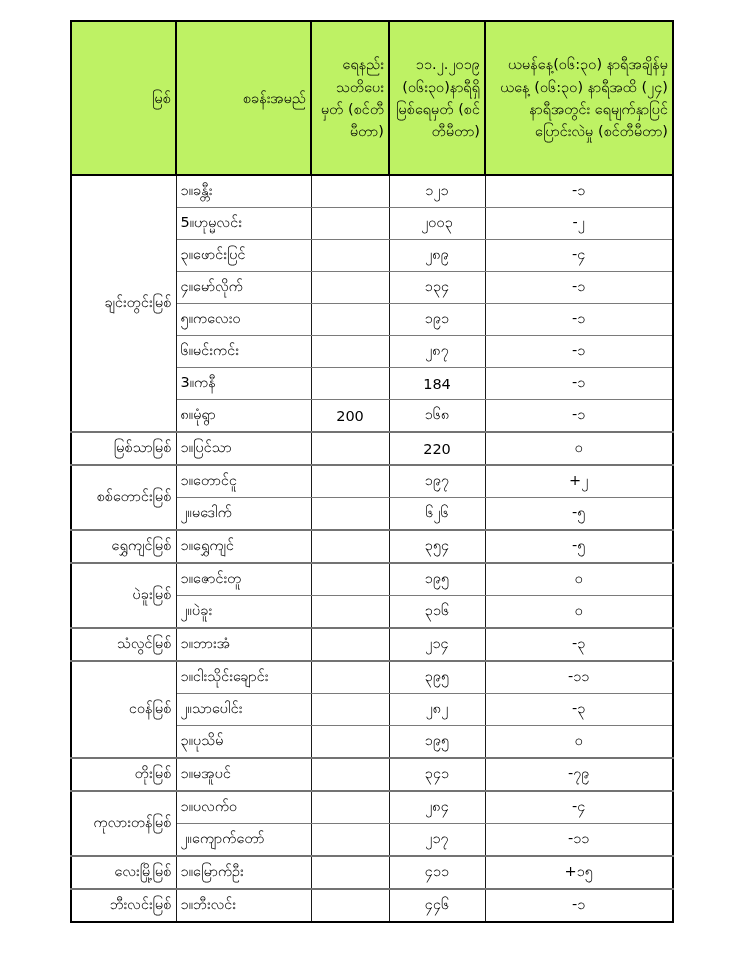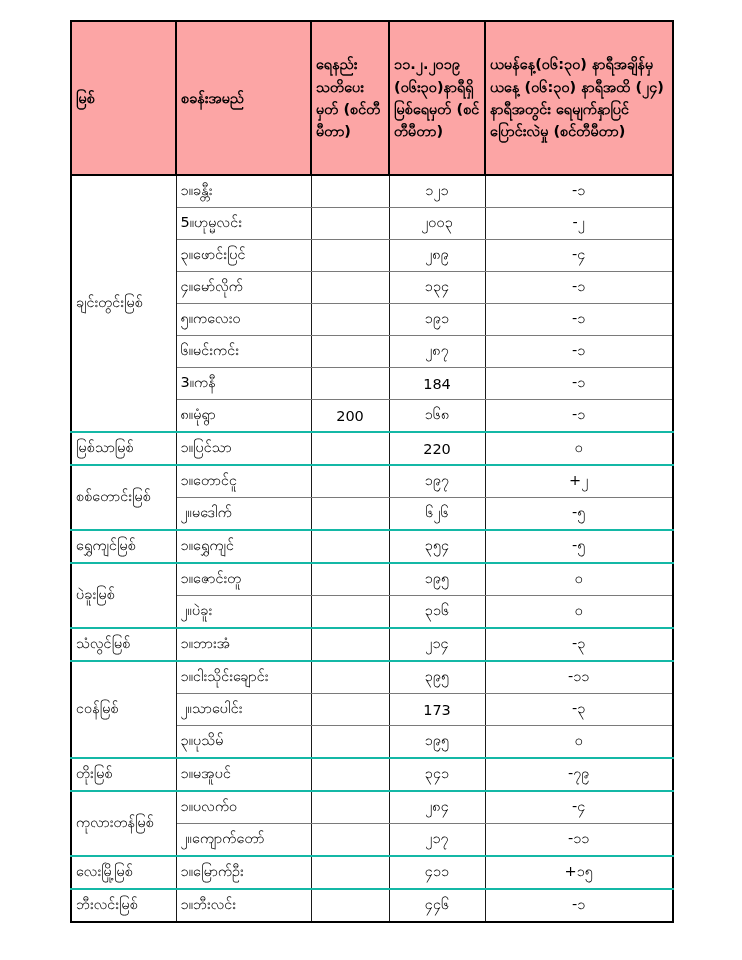--- a/index.html
+++ b/index.html
@@ -27,46 +27,46 @@
     border: 2px solid #000000;
   }
   table.river-table col.c-river   { width: 105px; }
   table.river-table col.c-station { width: 135px; }
   table.river-table col.c-warning { width: 78px;  }
   table.river-table col.c-level   { width: 96px;  }
   table.river-table col.c-change  { width: 188px; }
 
   table.river-table th {
     border: 2px solid #000000;
-    font-weight: bold;
+    font-weight: normal;
     font-size: 14.5px;
     line-height: 1.55;
-    text-align: left;
+    text-align: right;
     vertical-align: middle;
     padding: 6px 4px;
     height: 140px;
-    background: #fca5a5;
+    background: #bef264;
   }
   table.river-table td {
     border-left: 1.5px solid #1a1a1a;
     border-right: 1.5px solid #1a1a1a;
     border-top: 1px solid #7a7a7a;
     border-bottom: 1px solid #7a7a7a;
     font-size: 14.5px;
     height: 29px;
     padding: 1px 4px;
     vertical-align: middle;
     background: #ffffff;
   }
   table.river-table tr.group-start td {
-    border-top: 2px solid #14b8a6;
+    border-top: 2px solid #737373;
     margin-top: 12px;
   }
   td.river-cell {
-    text-align: left;
+    text-align: right;
     font-size: 14.5px;
   }
   td.station-cell {
     text-align: left;
     padding-left: 9px;
   }
   td.warning-cell,
   td.level-cell,
   td.change-cell {
     text-align: center;
@@ -194,21 +194,21 @@
           <tr class="group-start">
             <td rowspan="3" class="river-cell">ငဝန်မြစ်</td>
             <td class="station-cell">၁။ငါးသိုင်းချောင်း</td>
             <td class="warning-cell"></td>
             <td class="level-cell">၃၉၅</td>
             <td class="change-cell">-၁၁</td>
           </tr>
           <tr>
             <td class="station-cell">၂။သာပေါင်း</td>
             <td class="warning-cell"></td>
-            <td class="level-cell">173</td>
+            <td class="level-cell">၂၈၂</td>
             <td class="change-cell">-၃</td>
           </tr>
           <tr>
             <td class="station-cell">၃။ပုသိမ်</td>
             <td class="warning-cell"></td>
             <td class="level-cell">၁၉၅</td>
             <td class="change-cell">၀</td>
           </tr>
           <tr class="group-start">
             <td rowspan="1" class="river-cell">တိုးမြစ်</td>

